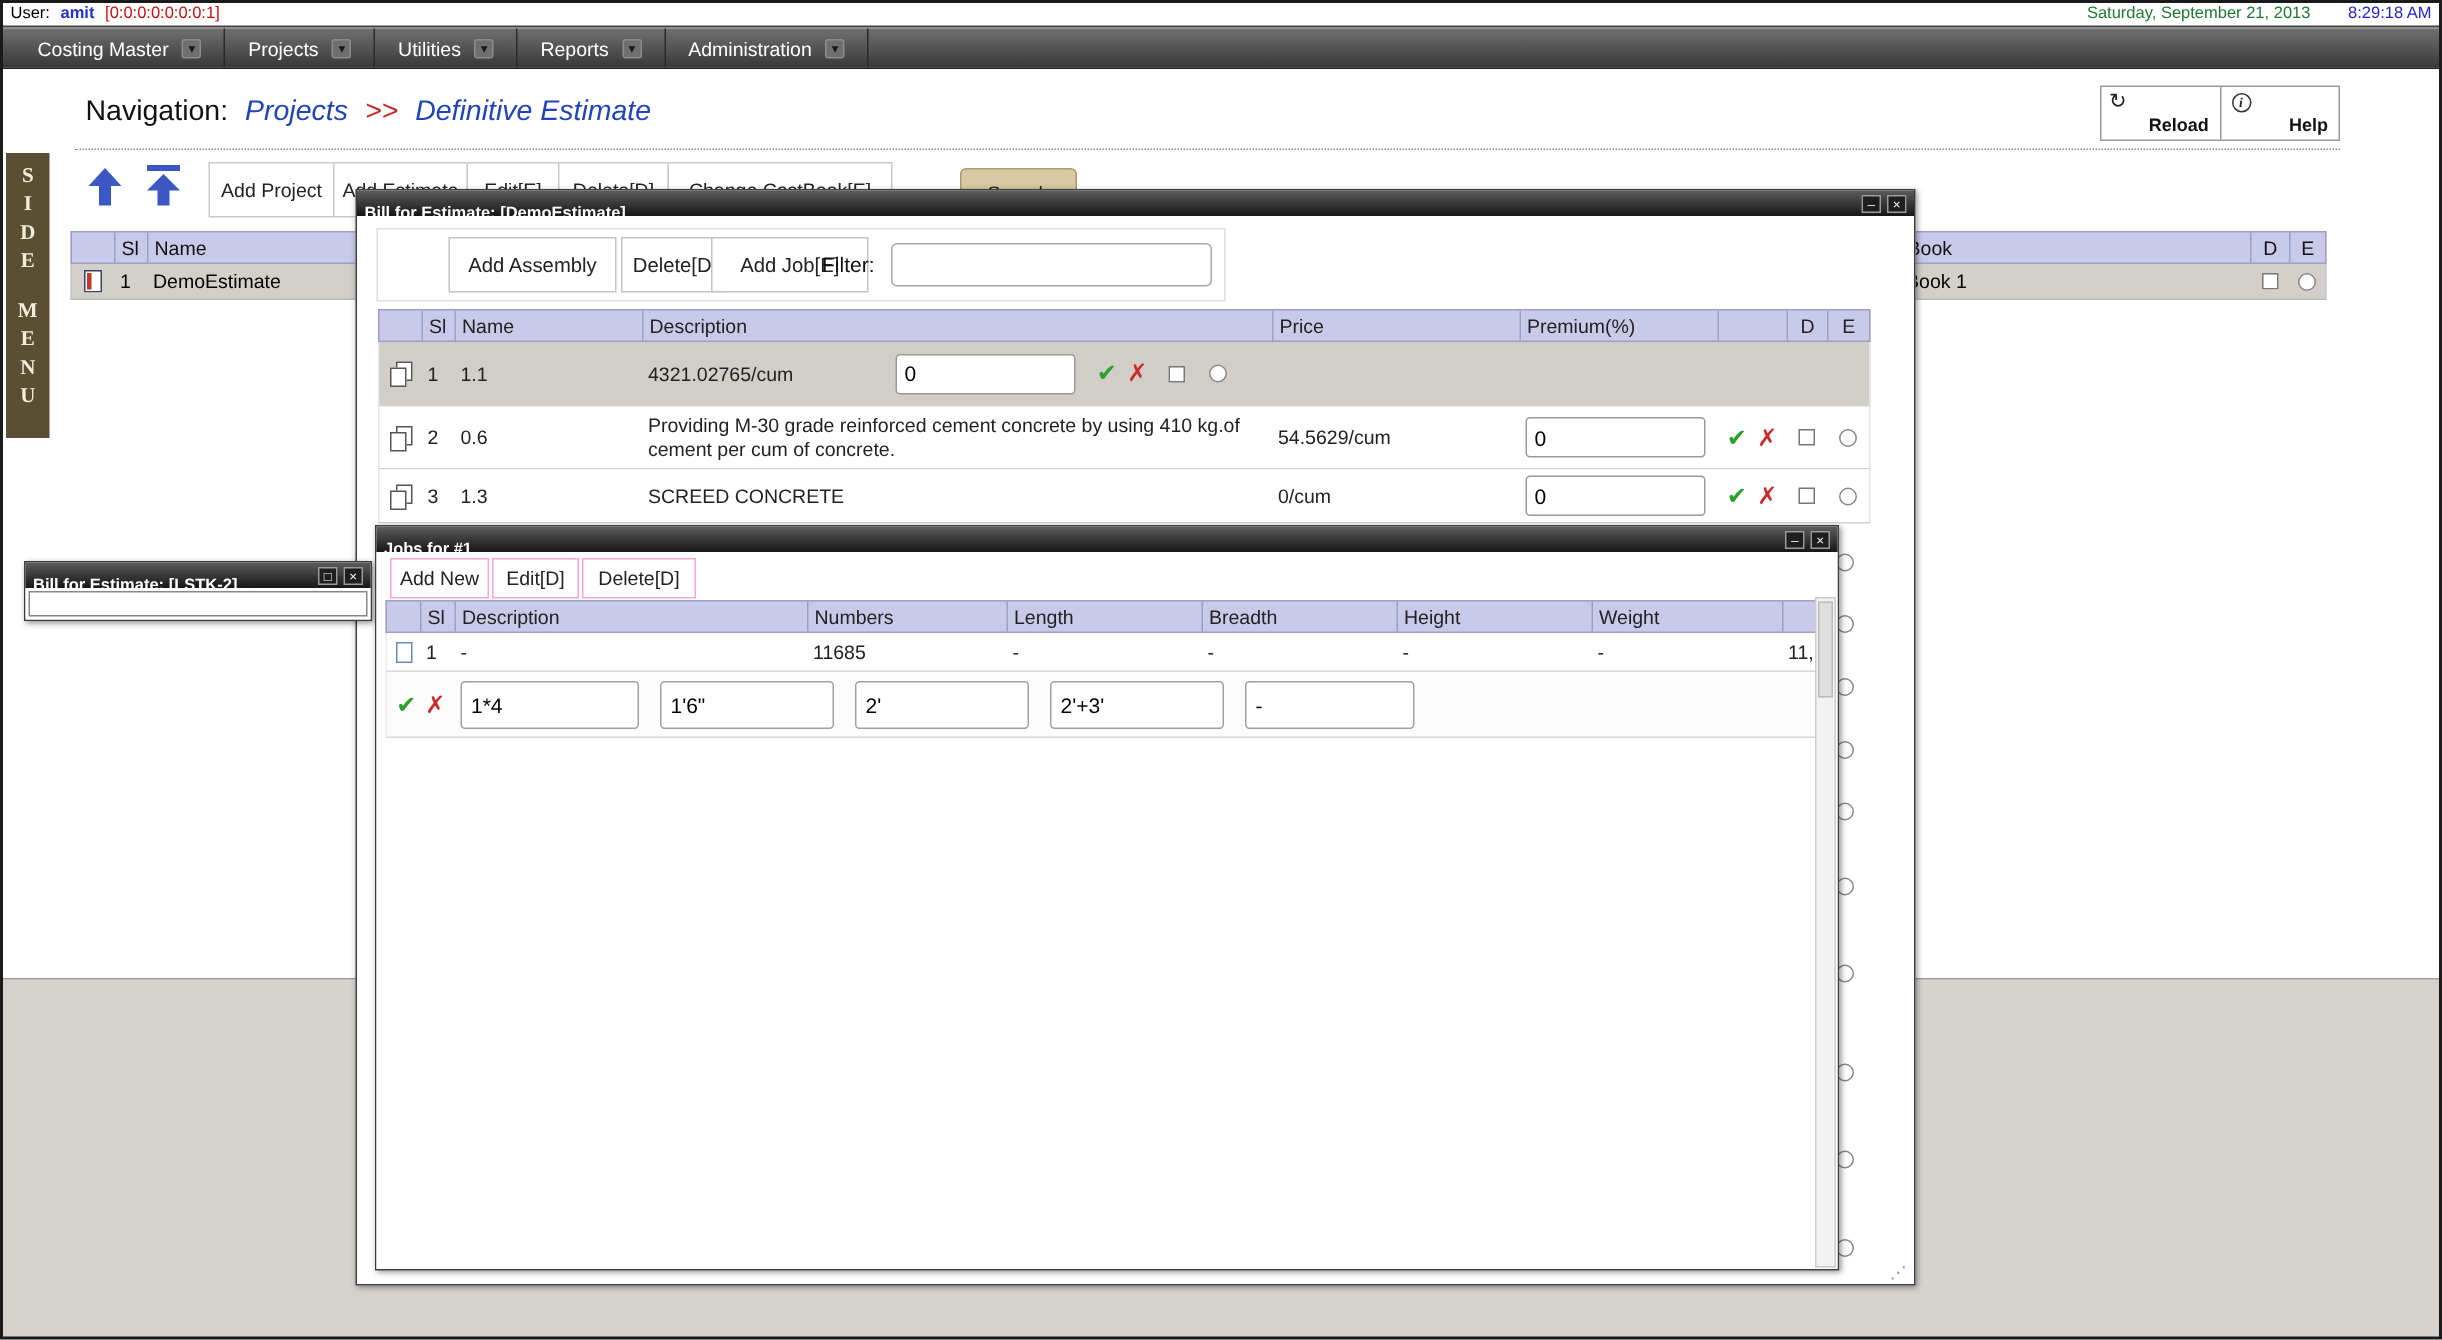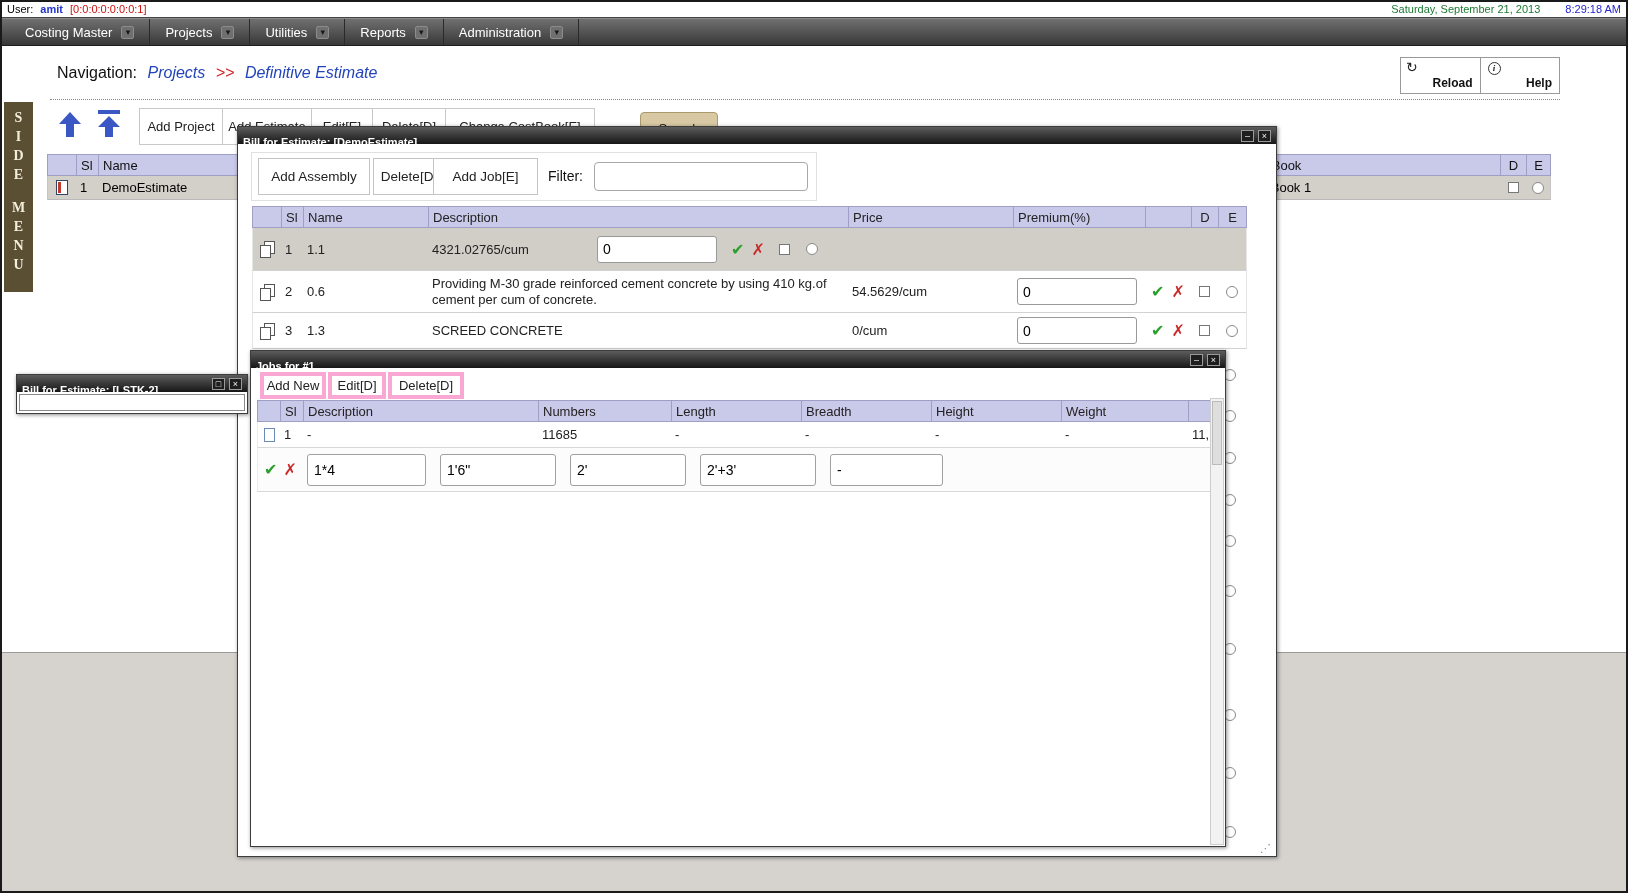--- a/index.html
+++ b/index.html
@@ -26,21 +26,21 @@
   .menu-item { display:flex; align-items:center; gap:9px; padding:0 15px; color:#fff;
                font-size:13px; border-right:1px solid #2a2a2a; cursor:pointer; }
   .menu-item:first-child { margin-left:8px; }
   .caret-box { width:13px; height:13px; background:#6f6f6f; border:1px solid #8c8c8c;
                border-radius:2px; color:#181818; font-size:9px; line-height:11px; text-align:center; }
 
   
   .main { position:absolute; left:0; top:44px; width:1624px; height:607px; background:#fff;
           border-bottom:1px solid #9a9a9a; }
 
-  .nav { position:absolute; left:55px; top:62px; font-size:16px; color:#111; }
+  .nav { position:absolute; left:55px; top:62px; font-size:19px; color:#111; }
   .nav .crumb { color:#2244bb; font-style:italic; margin-left:6px; }
   .nav .crumb-sep { color:#cc2222; font-style:italic; margin-left:6px; }
   .nav-dotted { position:absolute; left:48px; top:97px; width:1510px; border-top:1px dotted #8a8a8a; }
 
   .reload-help { position:absolute; left:1398px; top:55px; width:160px; height:37px;
                  border:1px solid #999; background:#fff; display:flex; }
   .rh-btn { flex:1; position:relative; cursor:pointer; }
   .rh-btn + .rh-btn { border-left:1px solid #999; }
   .rh-icon { position:absolute; left:5px; top:1px; font-size:14px; color:#222; }
   .info-circle { position:absolute; left:7px; top:4px; width:13px; height:13px;
@@ -107,21 +107,21 @@
              font-size:9px; line-height:10px; text-align:center; cursor:pointer; flex:none; }
   .dialog-body { position:relative; width:100%; height:calc(100% - 17px); background:#fff;
                  overflow:hidden; }
 
   
   #bill-dialog { left:235px; top:124px; width:1040px; height:731px; z-index:10; }
   #bill-toolbar { position:absolute; left:13px; top:8px; width:566px; height:49px;
                   border:1px solid #e0e0e0; }
   .bt-btn { position:absolute; top:5px; height:37px; background:#fff; border:1px solid #c4c4c4;
             font-size:13.5px; color:#222; display:flex; align-items:center; justify-content:center;
-            cursor:pointer; }
+            cursor:pointer;margin-left:41px; }
   #btn-add-assembly { left:6px; width:112px; }
   #btn-bill-delete { left:121px; width:72px; }
   #btn-add-job { left:181px; width:105px; }
   #filter-label { position:absolute; left:296px; top:15px; font-size:14px; color:#111; }
   #filter-input { position:absolute; left:342px; top:9px; width:214px; height:29px;
                   border:1px solid #a8a8a8; border-radius:4px; font-size:14px; padding:0 6px; }
 
   #bill-table { position:absolute; left:14px; top:62px; width:995px; font-size:13px; color:#222; }
   .bhead { display:flex; height:22px; background:#c9c9ea; border:1px solid #9f9fc6;
            align-items:center; }
@@ -151,21 +151,21 @@
   .copy-icon:before { content:""; position:absolute; left:4px; top:0; width:9px; height:11px;
                       background:#fff; border:1px solid #555; }
   .copy-icon:after { content:""; position:absolute; left:0; top:4px; width:9px; height:11px;
                      background:#fff; border:1px solid #555; }
 
   .stub-radio { position:absolute; left:986px; }
   .grip { position:absolute; right:5px; bottom:1px; color:#888; font-size:11px; }
 
   
   #jobs-dialog { left:248px; top:348px; width:976px; height:497px; z-index:30; }
-  .jt-btn { position:absolute; top:4px; height:27px; background:#fff; border:4px solid #f9a8d4;
+  .jt-btn { position:absolute; top:4px; height:27px; background:#fff; border:1px solid #f9a8d4;
             font-size:13px; color:#222; display:flex; align-items:center; justify-content:center;
             cursor:pointer; }
   #btn-add-new { left:9px; width:66px; }
   #btn-jobs-edit { left:77px; width:58px; }
   #btn-jobs-delete { left:137px; width:76px; }
 
   #jobs-table { position:absolute; left:6px; top:32px; width:954px; font-size:13px; color:#222; }
   .jhead { display:flex; height:22px; background:#c9c9ea; border:1px solid #9f9fc6;
            align-items:center; }
   .jhead .jc { border-left:1px solid #9f9fc6; height:100%; padding:3px 4px; overflow:hidden; }

